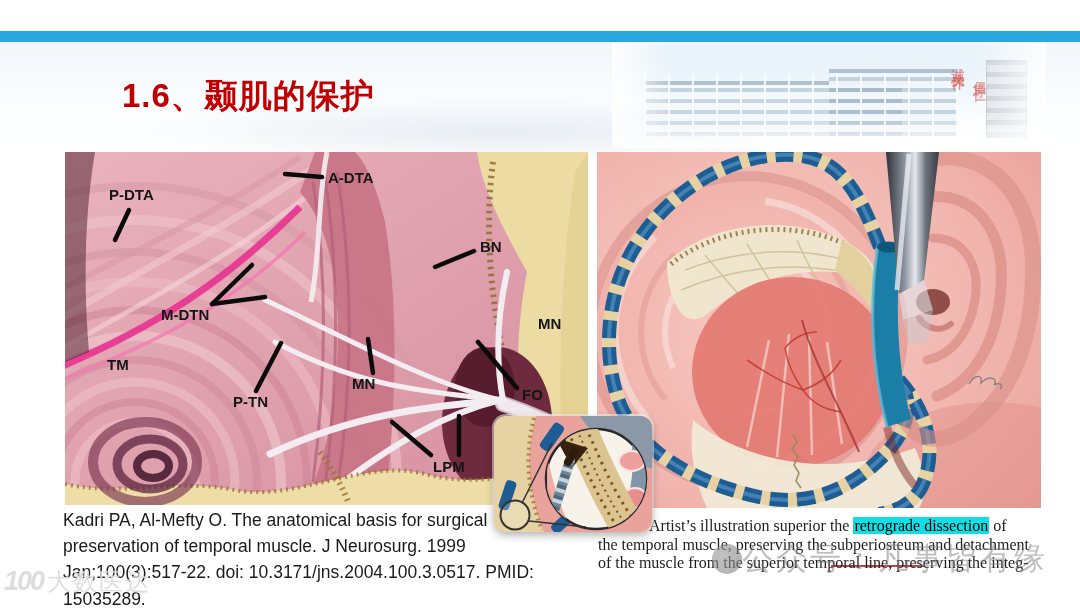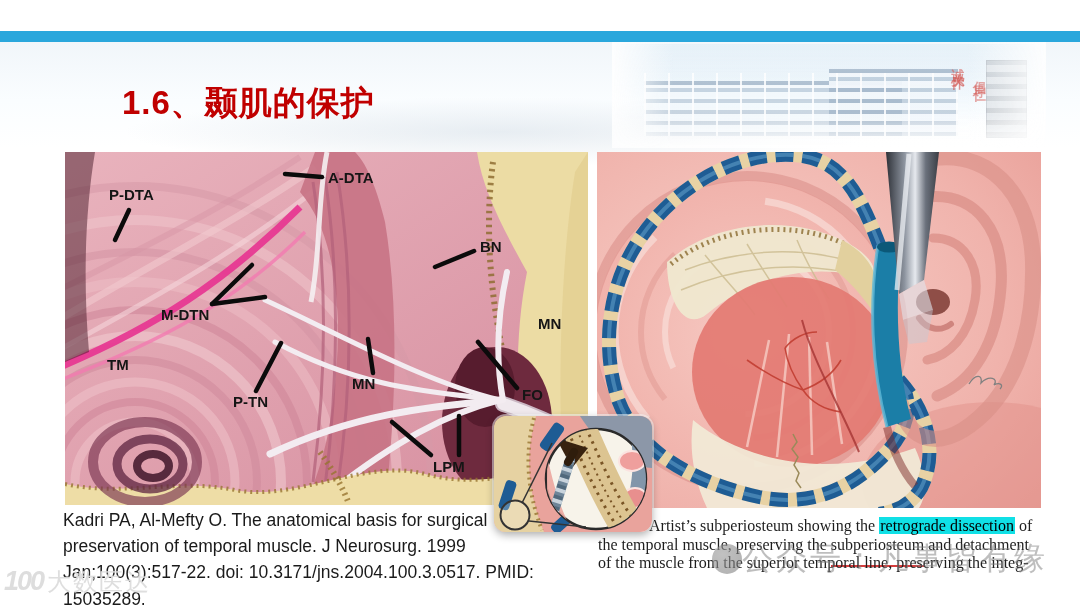--- a/index.html
+++ b/index.html
@@ -4,21 +4,21 @@
 <style>
   html,body{margin:0;padding:0;background:#e9e9e9;}
   #slide{position:relative;width:1080px;height:608px;background:#ffffff;overflow:hidden;
          font-family:"Liberation Sans",sans-serif;}
   .bluebar{position:absolute;left:0;top:31px;width:1080px;height:11px;background:#2AA7DC;}
   .band{position:absolute;left:0;top:42px;width:1080px;height:106px;
         background:linear-gradient(180deg,#f1f6fa 0%,#fafdff 55%,#ffffff 100%);}
   .band .swoosh{position:absolute;left:120px;top:55px;width:760px;height:70px;border-radius:50%;
         background:radial-gradient(ellipse at center,rgba(190,205,218,.35) 0%,rgba(255,255,255,0) 70%);}
   .title{position:absolute;left:122px;top:74px;font-size:33px;font-weight:bold;color:#C00000;
-         letter-spacing:1px;white-space:nowrap;margin-top:7px;}
+         letter-spacing:1px;white-space:nowrap;}
   
   .building{position:absolute;left:614px;top:44px;width:430px;height:102px;opacity:.85;}
   .bld-sky{position:absolute;inset:0;background:linear-gradient(180deg,rgba(205,228,243,.55),rgba(255,255,255,0) 80%);}
   .bld-main{position:absolute;left:7%;bottom:10%;width:60%;height:50%;
      background:repeating-linear-gradient(0deg,rgba(108,138,168,.38) 0 4px,rgba(242,248,252,.95) 4px 11px);
      border-top:4px solid rgba(128,152,178,.45);}
   .bld-wing{position:absolute;left:50%;bottom:10%;width:30%;height:62%;
      background:repeating-linear-gradient(0deg,rgba(108,138,168,.42) 0 4px,rgba(240,246,251,.95) 4px 11px);
      border-top:4px solid rgba(128,152,178,.5);}
   .bld-mullions{position:absolute;left:7%;bottom:10%;width:73%;height:62%;
@@ -329,21 +329,21 @@
 
   <div class="citation">
     <div>Kadri PA, Al-Mefty O. The anatomical basis for surgical</div>
     <div>preservation of temporal muscle. J Neurosurg. 1999</div>
     <div>Jan;100(3):517-22. doi: 10.3171/jns.2004.100.3.0517. PMID:</div>
     <div>15035289.</div>
   </div>
 
   <div class="caption">
     <div class="cap-l1">
-      <span class="fig-num">5.</span><span>Artist’s subperiosteum showing the </span><span class="hl">retrograde dissection</span><span> of</span>
+      <span class="fig-num">5.</span><span>Artist’s illustration superior the </span><span class="hl">retrograde dissection</span><span> of</span>
     </div>
     <div>
       <span>the temporal muscle, preserving the </span><span class="ul-red">subperiosteum</span><span> and detachment</span>
     </div>
     <div>of the muscle from the superior temporal line, preserving the integ-</div>
   </div>
 
   <div class="wm-left">
     <span class="logo100">100</span>
     <span class="wm-cn">大数医达</span>

